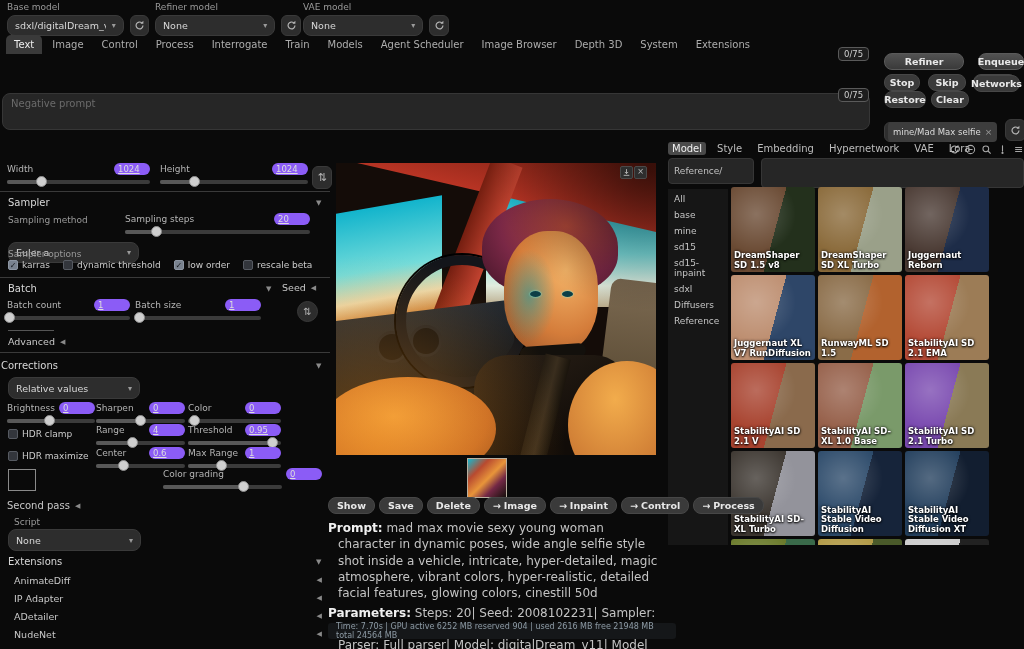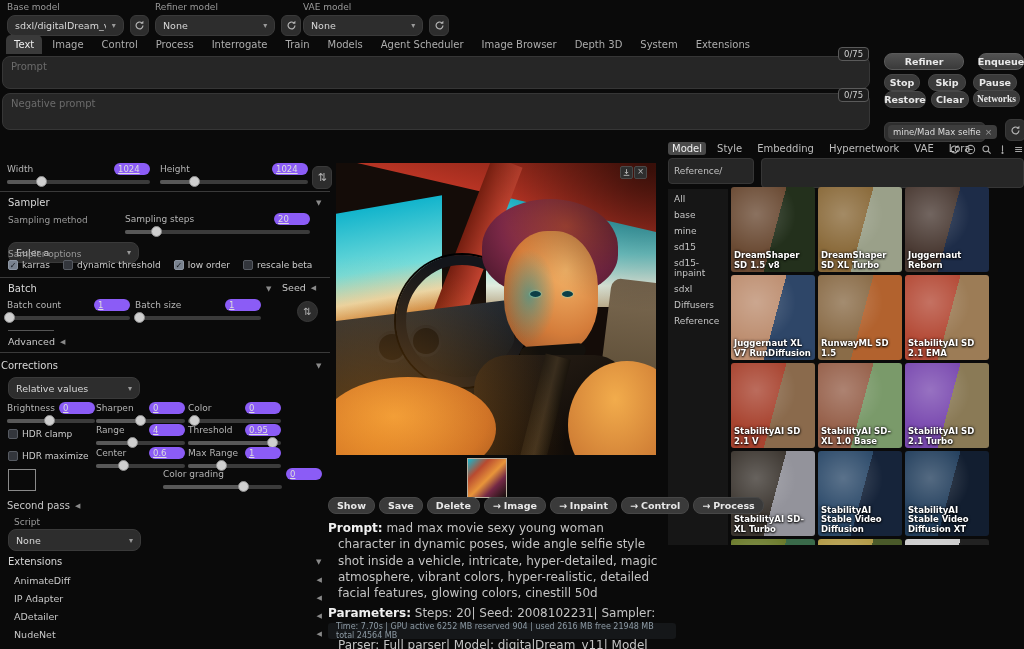--- a/index.html
+++ b/index.html
@@ -43,21 +43,21 @@
   .cb-box.on{background:#79828f;border-color:#8d96a3;color:#15181c;}
   .nettab{font-size:10px;color:#bdbdbd;padding:1px 4px;}
   .nettab.sel{background:#4a4a4a;border-radius:3px;color:#f0f0f0;}
   .cat{font-size:9px;color:#c5c5c5;padding:3px 6px;}
   .cards{display:flex;flex-wrap:wrap;gap:3px;align-content:flex-start;overflow:hidden;}
   .card{position:relative;width:84px;height:85px;border-radius:3px;overflow:hidden;background:#222;}
   .card-label{position:absolute;left:3px;right:2px;bottom:2px;font-size:8.5px;font-weight:bold;color:#fff;
       line-height:1.1;text-shadow:0 1px 2px #000,0 0 3px #000;}
   .chipbox{background:#2e2e2e;border:1px solid #3c3c3c;border-radius:6px;height:18px;display:flex;align-items:center;padding:0 3px;}
   .chip{display:flex;align-items:center;gap:4px;background:#3d3d3d;border-radius:4px;font-size:8.5px;color:#ddd;
-      height:14px;padding:0 5px;white-space:nowrap;}
+      height:20px;padding:0 5px;white-space:nowrap;}
   .chip .x{color:#999;font-size:9px;}
   .mini-icon{width:13px;height:13px;display:flex;align-items:center;justify-content:center;color:#a8a8a8;font-size:11px;}
   .info p{margin:0 0 3px 0;font-size:12px;line-height:1.36;color:#c4c4c4;padding-left:10px;text-indent:-10px;}
   .info b{color:#f0f0f0;}
   .status{background:#151719;border-radius:3px;font-size:8px;color:#8d9aa4;display:flex;align-items:center;padding:0 8px;}
   .ext-row{display:flex;justify-content:space-between;align-items:center;height:18px;font-size:9.5px;color:#c8c8c8;}
   .ext-row .arr{font-size:7px;color:#8a8a8a;}
   
   #genimg{position:absolute;left:336px;top:163px;width:320px;height:292px;background:#140c08;overflow:hidden;}
   #genimg .sky-l{position:absolute;left:-6px;top:42px;width:112px;height:150px;transform:skewY(-10deg);
@@ -161,32 +161,31 @@
       <div class="tab">Train</div>
       <div class="tab">Models</div>
       <div class="tab">Agent Scheduler</div>
       <div class="tab">Image Browser</div>
       <div class="tab">Depth 3D</div>
       <div class="tab">System</div>
       <div class="tab">Extensions</div>
     </div>
 
   <div class="abs counter" style="left:838px;top:47px;">0/75</div>
-  <textarea class="abs txtbox" style="left: 2px; top: 56px; width: 868px; height: 33px;" placeholder="Prompt"></textarea>
   <div class="abs counter" style="left:838px;top:88px;">0/75</div>
   <textarea class="abs txtbox" style="left: 2px; top: 93px; width: 868px; height: 37px;" placeholder="Negative prompt"></textarea>
 
   <div class="abs btn primary" style="left:884px;top:53px;width:80px;">Refiner</div>
   <div class="abs btn primary" style="left:978px;top:53px;width:46px;">Enqueue</div>
   <div class="abs btn" style="left:884px;top:74px;width:36px;">Stop</div>
   <div class="abs btn" style="left:928px;top:74px;width:38px;">Skip</div>
   <div class="abs btn" style="left:973px;top:74px;width:44px;">Pause</div>
   <div class="abs btn" style="left:884px;top:91px;width:42px;">Restore</div>
   <div class="abs btn" style="left:931px;top:91px;width:38px;">Clear</div>
-  <div class="abs btn" style="left:973px;top:90px;width:47px;font-family:Liberation Serif, serif;">Networks</div>
+  <div class="abs btn" style="left:973px;top:75px;width:47px;">Networks</div>
 
   <div class="abs lbl" style="left:885px;top:110px;margin-top:48px;">Styles</div>
   <div class="abs chipbox" style="left:884px;top:122px;width:94px;">
     <span class="chip">
       <span>mine/Mad Max selfie</span>
       <span class="x">×</span>
     </span>
   </div>
   <div class="abs icon-btn" style="left:1005px;top:119px;width:19px;height:20px;">
     <svg class="ic" width="11" height="11" viewBox="0 0 16 16">

